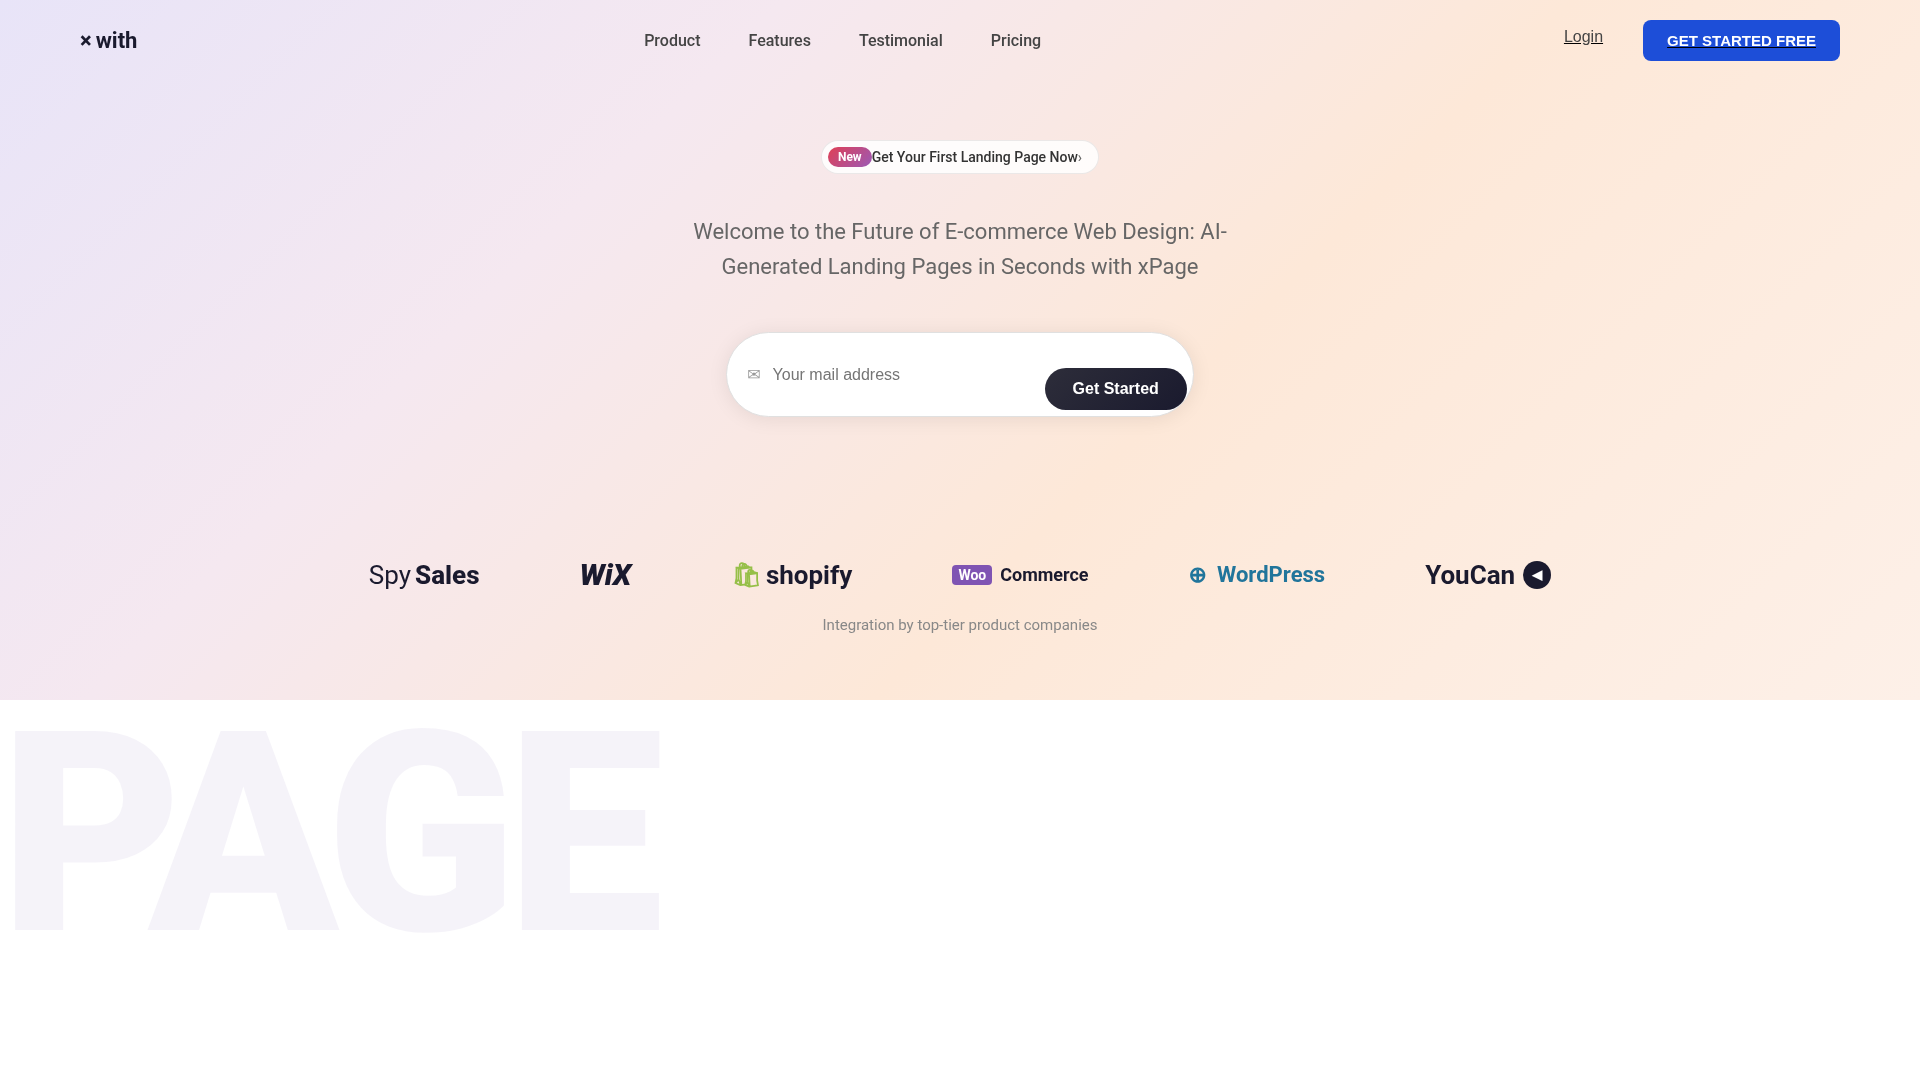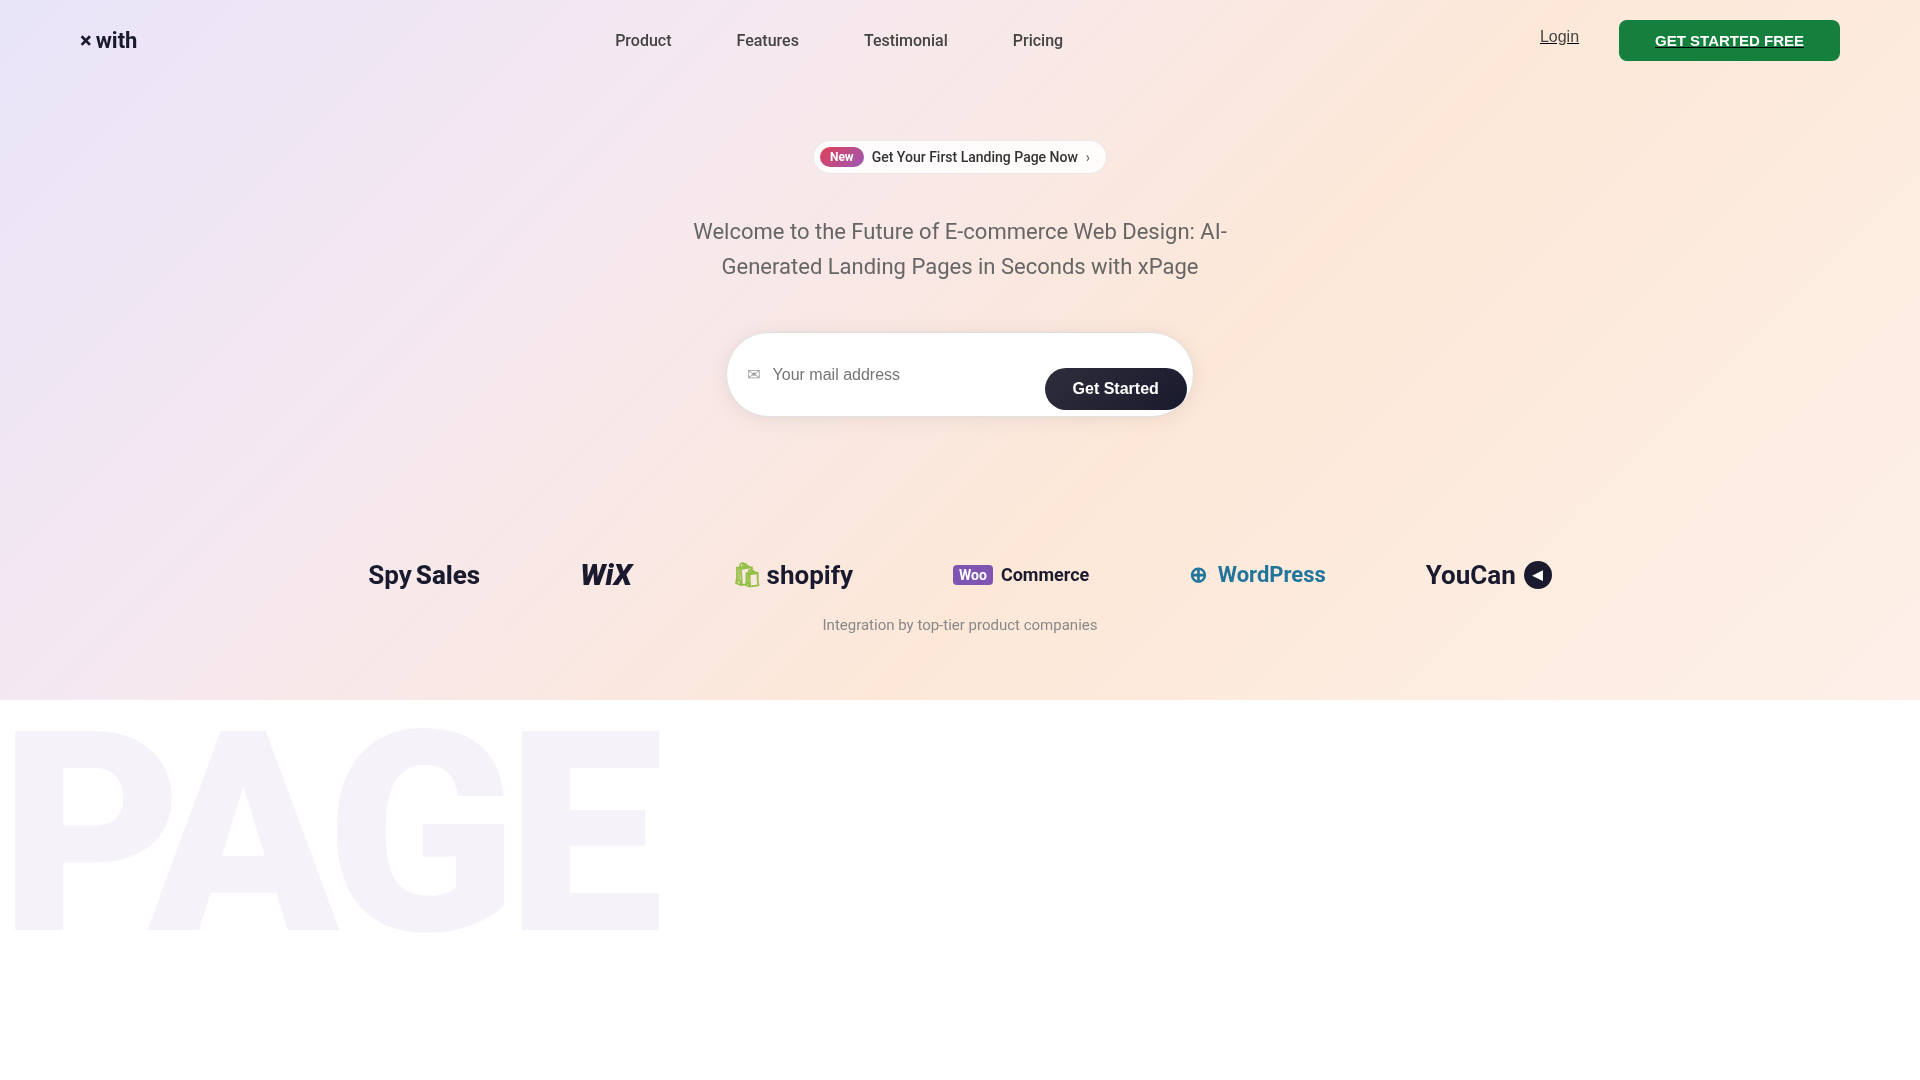--- a/index.html
+++ b/index.html
@@ -67,64 +67,62 @@
       align-items: center;
       gap: 48px;
       list-style: none;
     }
 
     .nav-links a {
       text-decoration: none;
       color: #444;
       font-size: 16px;
       font-weight: 500;
-      margin-left: 17px;
     }
 
     .nav-right {
       display: flex;
       align-items: flex-start;
       gap: 24px;
       text-decoration: underline;
     }
 
     .btn-login {
       background: none;
       border: none;
       font-size: 16px;
       font-weight: 500;
       color: #444;
       cursor: pointer;
       padding: 8px 16px;
     }
 
     .btn-get-started {
-      background: #15803d;
+      background: #1d4ed8;
       color: #fff;
       border: none;
-      padding: 12px 36px;
+      padding: 12px 24px;
       border-radius: 8px;
       font-size: 15px;
       font-weight: 600;
       cursor: pointer;
       white-space: nowrap;
     }
 
     
     .hero {
       position: relative;
       z-index: 5;
       text-align: center;
       padding: 60px 20px 80px;
     }
 
     .new-badge {
       display: inline-flex;
       align-items: center;
-      gap: 8px;
       background: rgba(255,255,255,0.85);
       border: 1px solid rgba(0,0,0,0.08);
       border-radius: 50px;
       padding: 6px 16px 6px 6px;
       font-size: 14px;
       font-weight: 500;
       color: #333;
       margin-bottom: 40px;
       cursor: pointer;
       text-align: center;
@@ -228,21 +226,21 @@
     .brand-logo {
       font-size: 26px;
       font-weight: 700;
       color: #1a1a2e;
       display: flex;
       align-items: center;
       gap: 4px;
     }
 
     .brand-logo.wix { font-size: 30px; font-weight: 900; font-style: italic; }
-    .brand-logo.spysales .spy { font-weight: 700; }
+    .brand-logo.spysales .spy { font-weight: 400; }
     .brand-logo.spysales .sales { font-weight: 800; }
     .brand-logo.shopify { color: #1a1a2e; }
     .shopify-icon { color: #96bf48; font-size: 24px; }
     .brand-logo.woocommerce { font-size: 18px; font-weight: 700; color: #7f54b3; }
     .brand-logo.wordpress { color: #21759b; font-size: 22px; }
     .brand-logo.youcan { font-size: 26px; }
 
     .logos-caption {
       font-size: 15px;
       color: #888;

